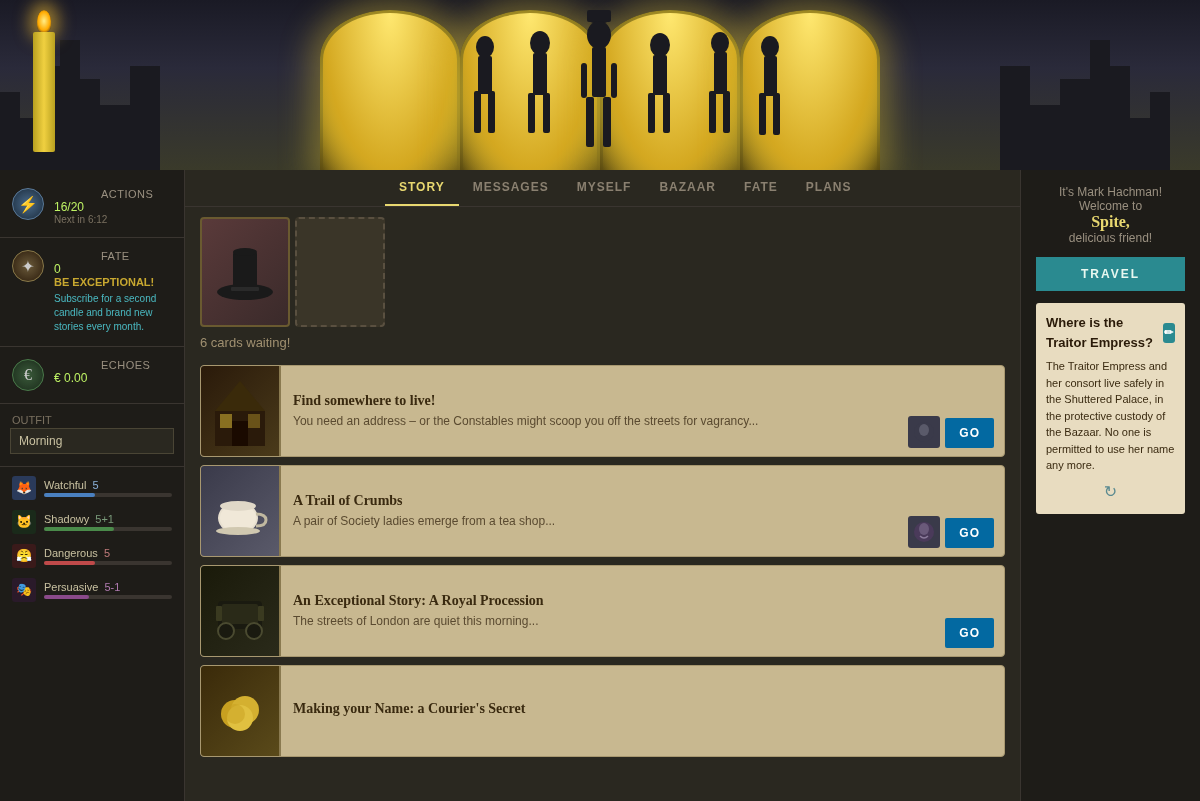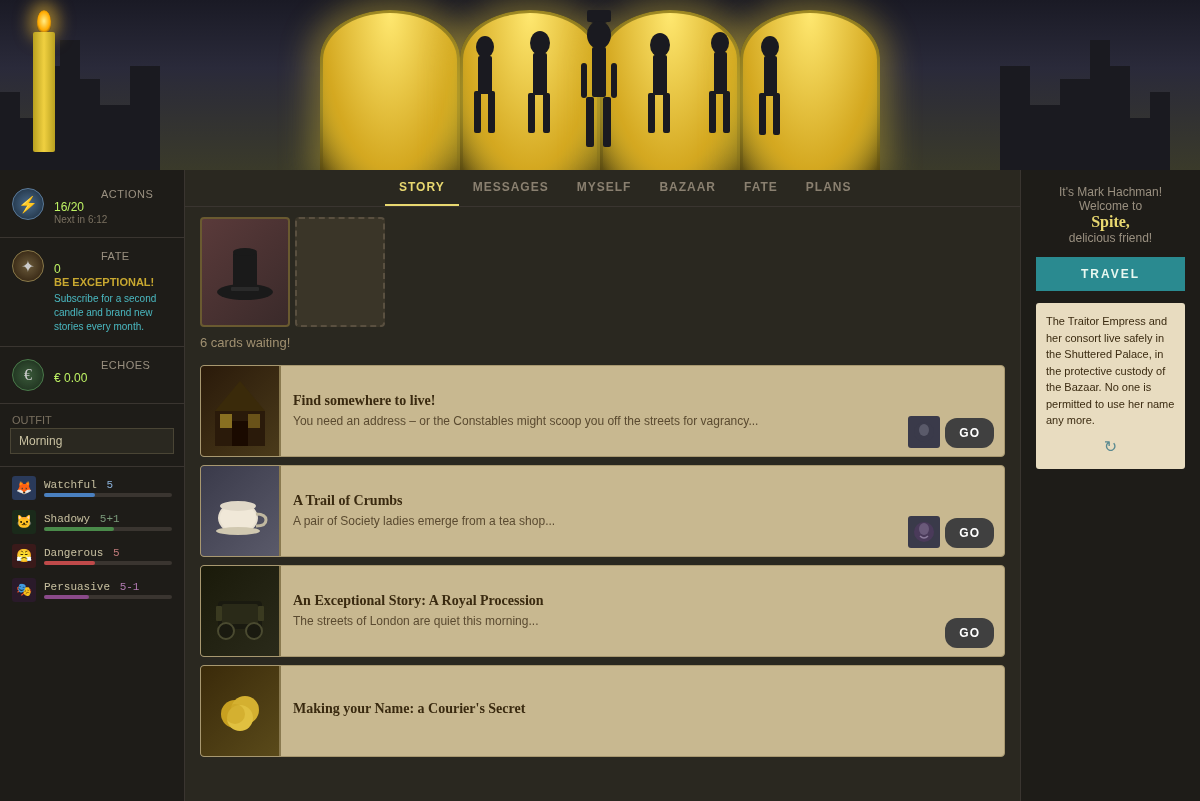--- a/index.html
+++ b/index.html
@@ -224,21 +224,21 @@
       flex-shrink: 0;
     }
     .attr-icon.watchful { background: #2a3a5a; color: #8ab0d8; }
     .attr-icon.shadowy  { background: #1a2a1a; color: #7a9a7a; }
     .attr-icon.dangerous { background: #3a1a1a; color: #c07a7a; }
     .attr-icon.persuasive { background: #2a1a2a; color: #b07ab0; }
     .attr-info { flex: 1; }
     .attr-name {
       font-size: 11px;
       color: #c8c0a0;
-      font-family: Liberation Mono, monospace;
+      font-family: Liberation Sans, sans-serif;
     }
     .attr-bar-bg {
       height: 4px;
       background: #3a3530;
       border-radius: 2px;
       margin-top: 2px;
     }
     .attr-bar-fill {
       height: 4px;
       border-radius: 2px;
@@ -378,29 +378,29 @@
       width: 32px;
       height: 32px;
       border-radius: 3px;
       background: #3a3a4a;
       display: flex;
       align-items: center;
       justify-content: center;
       font-size: 14px;
     }
     .go-button {
-      background: #404040;
+      background: #0369a1;
       color: #fff;
       border: none;
       padding: 8px 14px;
       font-size: 12px;
       font-weight: bold;
       letter-spacing: 1px;
       cursor: pointer;
-      border-radius: 12px;
+      border-radius: 2px;
       font-family: 'Arial', sans-serif;
     }
 
     
     .right-panel {
       width: 180px;
       min-width: 180px;
       background: #1e1c18;
       border-left: 1px solid #3a3530;
       padding: 15px;
@@ -759,19 +759,23 @@
     <div class="welcome-text">
       <div class="greeting">It's Mark Hachman!</div>
       <div class="welcome">Welcome to</div>
       <div class="location">Spite,</div>
       <div class="friend">delicious friend!</div>
     </div>
 
     <button class="travel-button">TRAVEL</button>
 
     <div class="info-card">
+      <div class="info-card-title">
+        <span>Where is the Traitor Empress?</span>
+        <div class="edit-icon">✏</div>
+      </div>
       <div>The Traitor Empress and her consort live safely in the Shuttered Palace, in the protective custody of the Bazaar. No one is permitted to use her name any more.</div>
       <div class="refresh-icon">↻</div>
     </div>
 
   </div>
 
 </div>
 
 </body></html>

